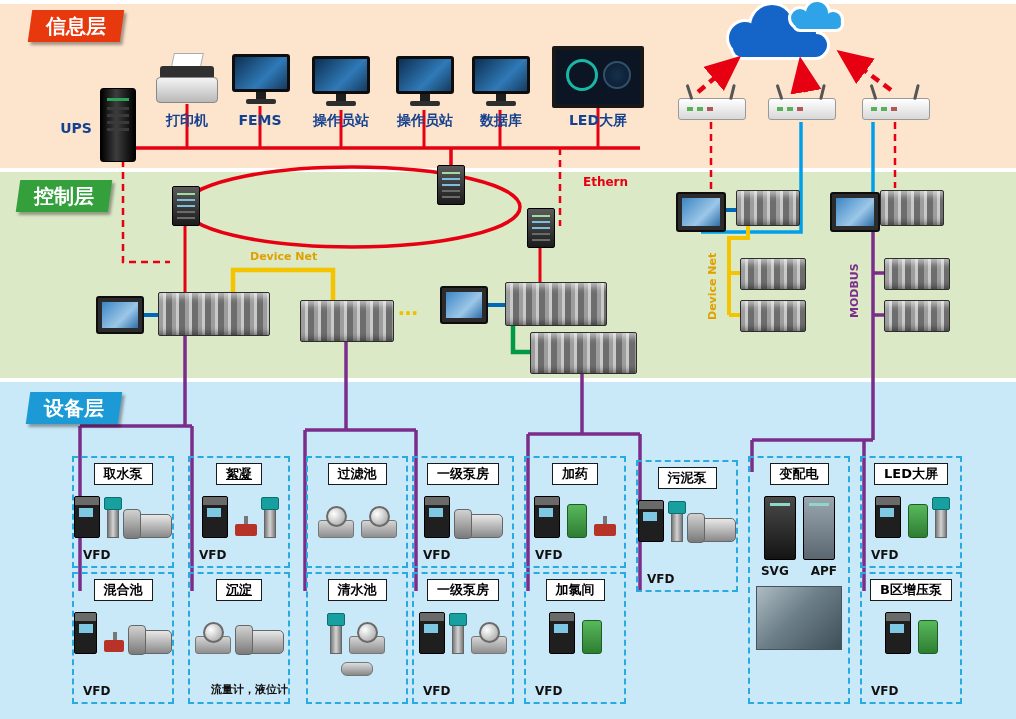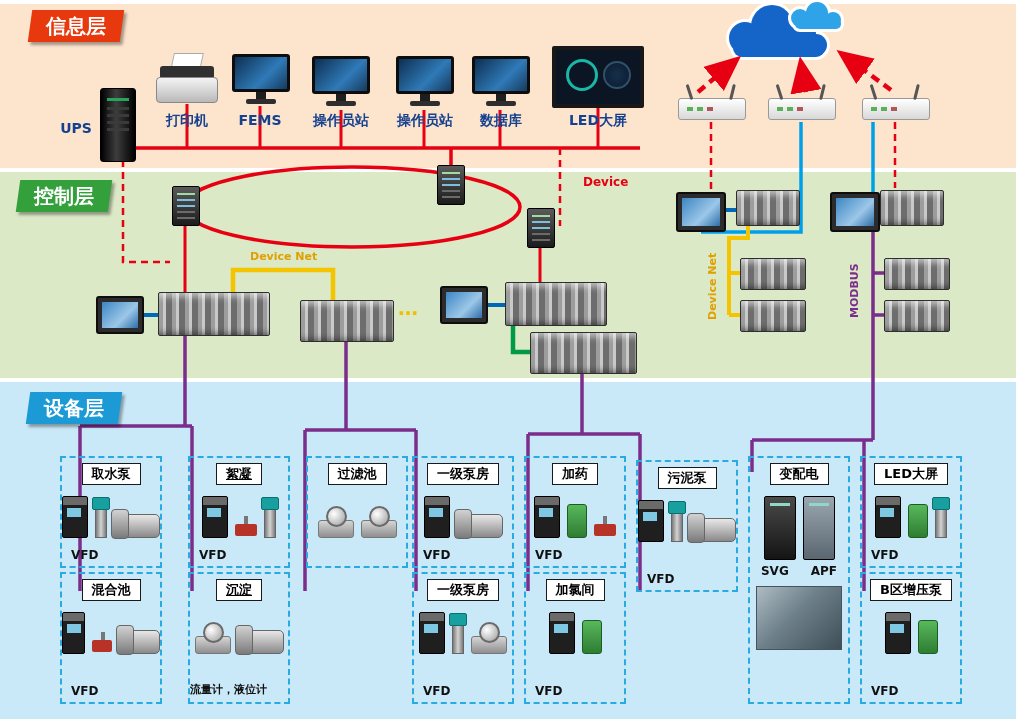--- a/index.html
+++ b/index.html
@@ -56,21 +56,21 @@
 
   
   .col{position:absolute;top:456px;width:102px;z-index:2;}
   .dbox{position:relative;border:2px dashed #29abe2;box-sizing:border-box;}
   .dbox.top{height:112px;}
   .dbox.bot{height:132px;margin-top:4px;}
   .dbox.tall{height:248px;}
   .dtitle{position:relative;z-index:4;margin:5px auto 0;display:table;background:#fff;border:1.5px solid #1a1a1a;padding:0 9px;font-weight:bold;font-size:13px;line-height:20px;white-space:nowrap;color:#000;}
   .drow{display:flex;justify-content:center;align-items:flex-end;gap:7px;margin-top:9px;min-height:44px;}
   .vfdl{position:absolute;left:9px;bottom:4px;font-weight:bold;font-size:12px;color:#111;z-index:3;}
-  .notel{position:absolute;left:0;bottom:5px;width:100%;text-align:left;font-weight:bold;font-size:11px;color:#111;z-index:3;}
+  .notel{position:absolute;left:0;bottom:5px;width:100%;text-align:right;font-weight:bold;font-size:11px;color:#111;z-index:3;}
   .cab-labels{display:flex;justify-content:center;gap:22px;font-weight:bold;font-size:12px;color:#111;margin-top:4px;}
 
   
   .ic{display:inline-block;position:relative;}
   .ic-vfd{width:24px;height:40px;background:linear-gradient(180deg,#6a6a6a 0 8px,#1f1f1f 8px);border:1px solid #000;border-radius:2px;}
   .ic-vfd::after{content:"";position:absolute;left:4px;top:11px;width:14px;height:9px;background:#7ec8e3;}
   .ic-pump{width:44px;height:22px;background:linear-gradient(180deg,#e8e8e8,#8a8a8a);border:1px solid #666;border-radius:5px;}
   .ic-pump::before{content:"";position:absolute;left:-4px;top:-6px;width:16px;height:28px;background:linear-gradient(180deg,#d2d2d2,#7a7a7a);border:1px solid #666;border-radius:4px;}
   .ic-meter{width:34px;height:16px;background:linear-gradient(180deg,#d5d5d5,#8f8f8f);border:1px solid #777;border-radius:3px;margin-top:16px;}
   .ic-meter::after{content:"";position:absolute;left:7px;top:-15px;width:17px;height:17px;border-radius:50%;background:radial-gradient(circle at 35% 35%,#fff,#9a9a9a);border:2px solid #6a6a6a;}
@@ -210,21 +210,21 @@
   <div class="abs icon-router" style="left:678px;top:98px;">
       <span class="dots"></span>
     </div>
   <div class="abs icon-router" style="left:768px;top:98px;">
       <span class="dots"></span>
     </div>
   <div class="abs icon-router" style="left:862px;top:98px;">
       <span class="dots"></span>
     </div>
 
-  <div class="ctext" style="left:583px;top:175px;font-size:12px;color:#e60012;">Device</div>
+  <div class="ctext" style="left:583px;top:175px;font-size:12px;color:#e60012;">Ethern</div>
 
   <div class="abs icon-switch" style="left:172px;top:186px;"></div>
   <div class="abs icon-switch" style="left:437px;top:165px;"></div>
   <div class="abs icon-switch" style="left:527px;top:208px;"></div>
 
   <div class="abs icon-hmi" style="left:96px;top:296px;width:48px;height:38px;"></div>
   <div class="abs icon-plc" style="left:158px;top:292px;width:110px;height:42px;"></div>
 
   <div class="ctext" style="left:250px;top:250px;font-size:11px;color:#e0a000;">Device Net</div>
   <div class="abs icon-plc" style="left:300px;top:300px;width:92px;height:40px;"></div>
@@ -239,21 +239,21 @@
   <div class="abs icon-plc" style="left:740px;top:258px;width:64px;height:30px;"></div>
   <div class="abs icon-plc" style="left:740px;top:300px;width:64px;height:30px;"></div>
   <div class="vlabel" style="left:706px;top:320px;color:#e0a000;">Device Net</div>
 
   <div class="abs icon-hmi" style="left:830px;top:192px;width:50px;height:40px;"></div>
   <div class="abs icon-plc" style="left:880px;top:190px;width:62px;height:34px;"></div>
   <div class="abs icon-plc" style="left:884px;top:258px;width:64px;height:30px;"></div>
   <div class="abs icon-plc" style="left:884px;top:300px;width:64px;height:30px;"></div>
   <div class="vlabel" style="left:848px;top:318px;color:#7b2d8b;">MODBUS</div>
 
-  <div class="col" style="left:60px;">
+  <div class="col" style="left:72px;">
     <div class="dbox top">
       <div class="dtitle">取水泵</div>
       <div class="drow">
         <span class="ic ic-vfd"></span>
         <span class="ic ic-inst"></span>
         <span class="ic ic-pump"></span>
       </div>
       <div class="vfdl">VFD</div>
     </div>
     <div class="dbox bot">
@@ -286,20 +286,30 @@
       <div class="notel">流量计，液位计</div>
     </div>
   </div>
 
   <div class="col" style="left:306px;">
     <div class="dbox top">
       <div class="dtitle">过滤池</div>
       <div class="drow">
         <span class="ic ic-meter"></span>
         <span class="ic ic-meter"></span>
+      </div>
+    </div>
+    <div class="dbox bot">
+      <div class="dtitle">清水池</div>
+      <div class="drow">
+        <span class="ic ic-inst"></span>
+        <span class="ic ic-meter"></span>
+      </div>
+      <div class="drow" style="min-height:20px;margin-top:2px;">
+        <span class="ic ic-hand"></span>
       </div>
     </div>
   </div>
 
   <div class="col" style="left:412px;">
     <div class="dbox top">
       <div class="dtitle">一级泵房</div>
       <div class="drow">
         <span class="ic ic-vfd"></span>
         <span class="ic ic-pump"></span>

